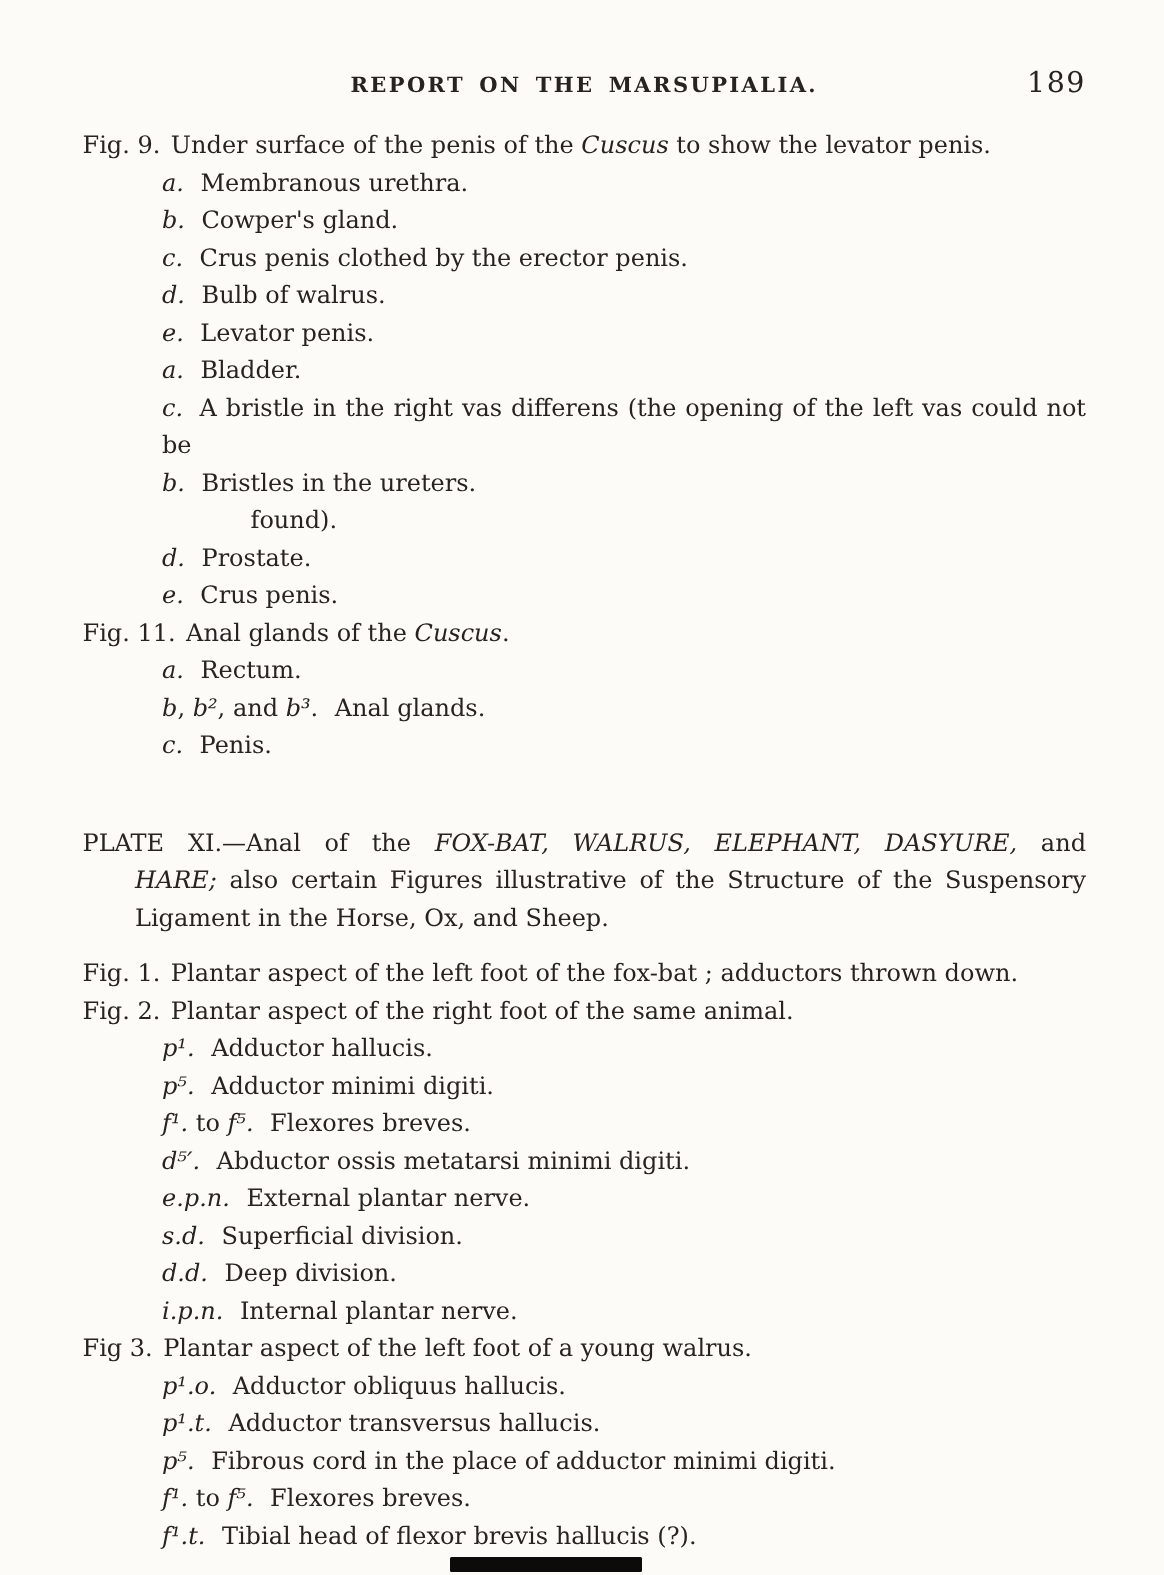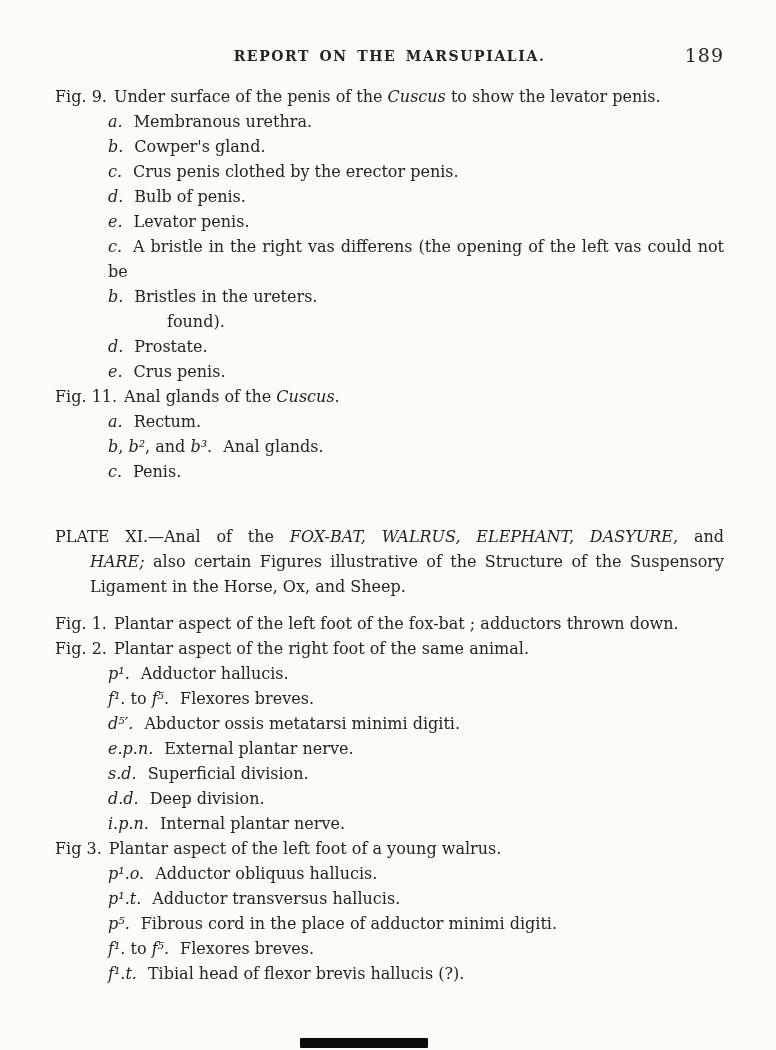--- a/index.html
+++ b/index.html
@@ -64,39 +64,41 @@
 <div class="page">
   <div class="header">
     <span class="header-title">REPORT ON THE MARSUPIALIA.</span>
     <span class="page-number">189</span>
   </div>
   <div class="doc-body">
       <div class="line fig"><span class="lbl"><span>Fig. 9.</span></span><span class="txt"><span>Under surface of the penis of the </span><span class="it">Cuscus</span><span> to show the levator penis.</span></span></div>
       <div class="line sub"><span class="lbl"><span class="it">a.</span></span><span class="txt"><span>Membranous urethra.</span></span></div>
       <div class="line sub"><span class="lbl"><span class="it">b.</span></span><span class="txt"><span>Cowper's gland.</span></span></div>
       <div class="line sub"><span class="lbl"><span class="it">c.</span></span><span class="txt"><span>Crus penis clothed by the erector penis.</span></span></div>
-      <div class="line sub"><span class="lbl"><span class="it">d.</span></span><span class="txt"><span>Bulb of penis.</span></span></div>
+      <div class="line sub"><span class="lbl"><span class="it">d.</span></span><span class="txt"><span>Bulb of walrus.</span></span></div>
       <div class="line sub"><span class="lbl"><span class="it">e.</span></span><span class="txt"><span>Levator penis.</span></span></div>
+      <div class="line sub"><span class="lbl"><span class="it">a.</span></span><span class="txt"><span>Bladder.</span></span></div>
       <div class="line sub justify"><span class="lbl"><span class="it">c.</span></span><span class="txt"><span>A bristle in the right vas differens (the opening of the left vas could not be</span></span></div>
       <div class="line sub"><span class="lbl"><span class="it">b.</span></span><span class="txt"><span>Bristles in the ureters.</span></span></div>
       <div class="line cont"><span class="txt"><span>found).</span></span></div>
       <div class="line sub"><span class="lbl"><span class="it">d.</span></span><span class="txt"><span>Prostate.</span></span></div>
       <div class="line sub"><span class="lbl"><span class="it">e.</span></span><span class="txt"><span>Crus penis.</span></span></div>
       <div class="line fig"><span class="lbl"><span>Fig. 11.</span></span><span class="txt"><span>Anal glands of the </span><span class="it">Cuscus</span><span>.</span></span></div>
       <div class="line sub"><span class="lbl"><span class="it">a.</span></span><span class="txt"><span>Rectum.</span></span></div>
       <div class="line sub"><span class="lbl"><span class="it">b</span><span>, </span><span class="it">b²</span><span>, and </span><span class="it">b³</span><span>.</span></span><span class="txt"><span>Anal glands.</span></span></div>
       <div class="line sub"><span class="lbl"><span class="it">c.</span></span><span class="txt"><span>Penis.</span></span></div>
       <div class="gap" style="height: 40px;"></div>
       <div class="line plate justify"><span class="txt"><span>PLATE XI.—Anal of the </span><span class="it">FOX-BAT, WALRUS, ELEPHANT, DASYURE,</span><span> and</span></span></div>
       <div class="line plate-cont justify"><span class="txt"><span class="it">HARE;</span><span> also certain Figures illustrative of the Structure of the Suspensory</span></span></div>
       <div class="line plate-cont"><span class="txt"><span>Ligament in the Horse, Ox, and Sheep.</span></span></div>
       <div class="gap" style="height: 12px;"></div>
       <div class="line fig"><span class="lbl"><span>Fig. 1.</span></span><span class="txt"><span>Plantar aspect of the left foot of the fox-bat ; adductors thrown down.</span></span></div>
       <div class="line fig"><span class="lbl"><span>Fig. 2.</span></span><span class="txt"><span>Plantar aspect of the right foot of the same animal.</span></span></div>
       <div class="line sub"><span class="lbl"><span class="it">p¹.</span></span><span class="txt"><span>Adductor hallucis.</span></span></div>
+      <div class="line sub"><span class="lbl"><span class="it">p⁵.</span></span><span class="txt"><span>Adductor minimi digiti.</span></span></div>
       <div class="line sub"><span class="lbl"><span class="it">f¹.</span><span> to </span><span class="it">f⁵.</span></span><span class="txt"><span>Flexores breves.</span></span></div>
       <div class="line sub"><span class="lbl"><span class="it">d⁵′.</span></span><span class="txt"><span>Abductor ossis metatarsi minimi digiti.</span></span></div>
       <div class="line sub"><span class="lbl"><span class="it">e.p.n.</span></span><span class="txt"><span>External plantar nerve.</span></span></div>
       <div class="line sub"><span class="lbl"><span class="it">s.d.</span></span><span class="txt"><span>Superficial division.</span></span></div>
       <div class="line sub"><span class="lbl"><span class="it">d.d.</span></span><span class="txt"><span>Deep division.</span></span></div>
       <div class="line sub"><span class="lbl"><span class="it">i.p.n.</span></span><span class="txt"><span>Internal plantar nerve.</span></span></div>
       <div class="line fig"><span class="lbl"><span>Fig 3.</span></span><span class="txt"><span>Plantar aspect of the left foot of a young walrus.</span></span></div>
       <div class="line sub"><span class="lbl"><span class="it">p¹.o.</span></span><span class="txt"><span>Adductor obliquus hallucis.</span></span></div>
       <div class="line sub"><span class="lbl"><span class="it">p¹.t.</span></span><span class="txt"><span>Adductor transversus hallucis.</span></span></div>
       <div class="line sub"><span class="lbl"><span class="it">p⁵.</span></span><span class="txt"><span>Fibrous cord in the place of adductor minimi digiti.</span></span></div>

